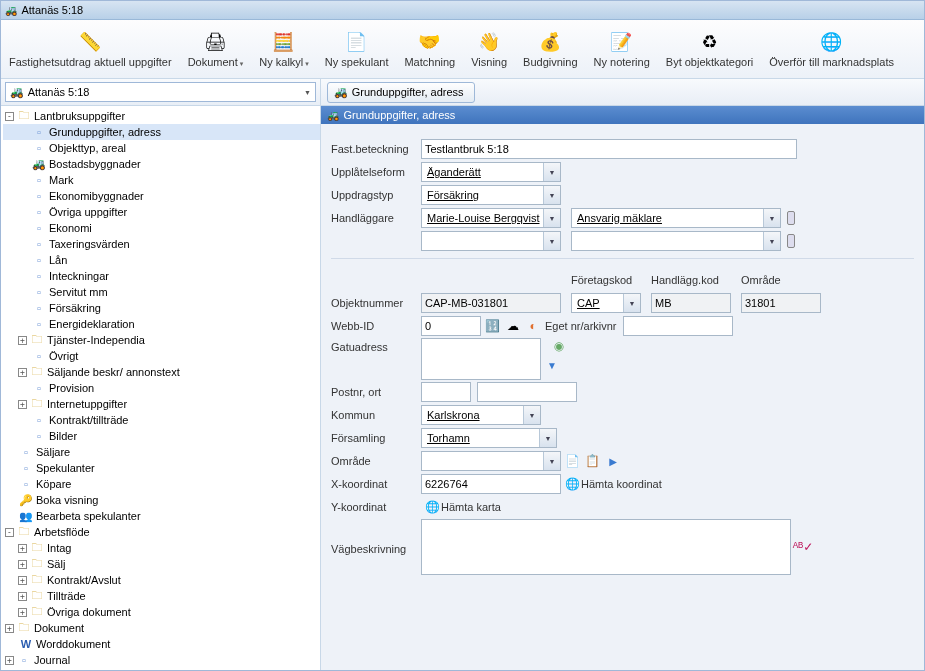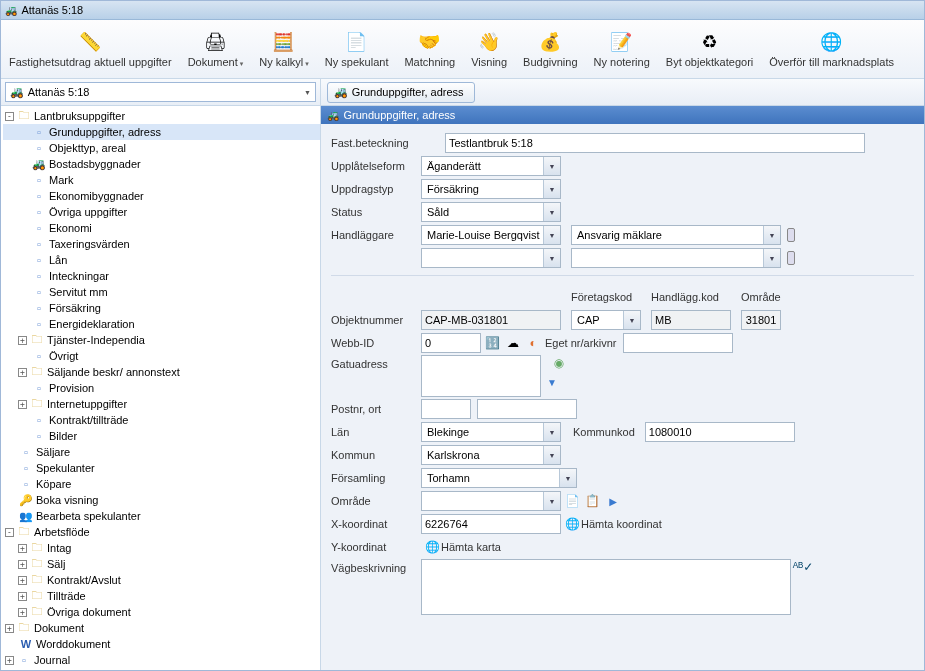--- a/index.html
+++ b/index.html
@@ -33,28 +33,28 @@
   .tree-label {}
   .sel { background:#d8e6f8; }
 
   .rightpane { flex:1; display:flex; flex-direction:column; background:#eef2f8; overflow:hidden;}
   .rp-top { height:27px; background: linear-gradient(#f8fafd,#e8eef6); border-bottom: 1px solid #c8d8e8; display:flex; align-items:center; padding: 0 6px;}
   .tab-btn { height:21px; padding:0 10px 0 6px; display:flex; align-items:center; gap:4px; border:1px solid #9eb8d8; background: linear-gradient(#fefefe,#e4ecf4); border-radius:3px; cursor:pointer;}
   
   .section-header { height:18px; background: linear-gradient(#5b8dd0,#3f74bd); color:#fff; display:flex; align-items:center; padding: 0 6px; gap:4px;}
   .section-header .icon-tractor { color:#ffb; font-size:10px;}
   
-  .form-area { flex:1; background:#eef2f8; overflow:auto; padding: 8px 10px; }
+  .form-area { flex:1; background:#eef2f8; overflow:auto; padding: 14px 10px; }
   .row { display:flex; align-items:center; min-height:22px; margin-bottom:1px; }
   .lbl { width:90px; color:#333; }
   input[type=text], .combo, textarea { border:1px solid #a8b8c8; background:#fff; height:20px; padding:1px 3px; }
   input[type=text][readonly]{ background:#f0f2f4; }
   textarea { height:50px; resize:none; padding:2px 3px; }
   .combo { display:flex; align-items:center; padding-right:0;}
-  .combo-text { flex:1; padding-left:2px; overflow:hidden; white-space:nowrap; }
+  .combo-text { flex:1; padding-left:2px; overflow:hidden; white-space:nowrap;text-decoration:underline; }
   .combo-btn { width:17px; height:18px; background:linear-gradient(#f4f6f9,#d8e2ee); border-left:1px solid #b8c8d8; display:flex; align-items:center; justify-content:center; font-size:7px; color:#445;}
   .mini-icon { width:16px; height:16px; margin-left:4px; display:inline-flex; align-items:center; justify-content:center; font-size:12px; cursor:pointer;}
   .mobile-icon { width:8px; height:14px; border:1px solid #888; border-radius:2px; background:#dde; margin-left:6px;}
   .blue-arrow { color:#3a7bd0; font-size:10px; }
   .hr { height:1px; background:#d0dae8; margin:6px 0 10px 0; }
   .smalllbl { color:#333; font-size:11px;}
   
 </style>
 </head>
 <body>
@@ -332,46 +332,39 @@
       </div>
       <div class="section-header">
         <span class="icon-tractor">🚜</span>
         <span>Grunduppgifter, adress</span>
       </div>
 
       <div class="form-area">
 
         <div class="row">
           <span class="lbl">Fast.beteckning</span>
-          <input type="text" style="width: 420px; margin-left: 24px;" value="Testlantbruk 5:18">
+          <input type="text" style="width: 376px;" value="Testlantbruk 5:18">
         </div>
 
         <div class="row">
           <span class="lbl">Upplåtelseform</span>
           <div class="combo" style="width:140px">
             <span class="combo-text">Äganderätt</span>
             <span class="combo-btn">▼</span>
           </div>
         </div>
 
         <div class="row">
           <span class="lbl">Uppdragstyp</span>
           <div class="combo" style="width:140px">
             <span class="combo-text">Försäkring</span>
             <span class="combo-btn">▼</span>
           </div>
         </div>
 
-        <div class="row">
-          <span class="lbl">Status</span>
-          <div class="combo" style="width:140px">
-            <span class="combo-text">Såld</span>
-            <span class="combo-btn">▼</span>
-          </div>
-        </div>
 
         <div class="row">
           <span class="lbl">Handläggare</span>
           <div class="combo" style="width:140px">
             <span class="combo-text">Marie-Louise Bergqvist</span>
             <span class="combo-btn">▼</span>
           </div>
           <div style="width:10px"></div>
           <div class="combo" style="width:210px">
             <span class="combo-text">Ansvarig mäklare</span>
@@ -407,21 +400,21 @@
           <span class="lbl">Objektnummer</span>
           <input type="text" readonly="" style="width: 140px;" value="CAP-MB-031801">
           <div style="width:10px"></div>
           <div class="combo" style="width:70px">
             <span class="combo-text">CAP</span>
             <span class="combo-btn">▼</span>
           </div>
           <div style="width:10px"></div>
           <input type="text" readonly="" style="width: 80px;" value="MB">
           <div style="width:10px"></div>
-          <input type="text" readonly="" style="width: 40px; text-align: center;" value="31801">
+          <input type="text" readonly="" style="width: 80px; text-align: left;" value="31801">
         </div>
 
         <div class="row">
           <span class="lbl">Webb-ID</span>
           <input type="text" style="width: 60px;" value="0">
           <span class="mini-icon">🔢</span>
           <span class="mini-icon">☁</span>
           <span class="mini-icon" style="color:#e07030">◐</span>
           <span style="width:4px"></span>
           <span class="smalllbl">Eget nr/arkivnr</span>
@@ -438,43 +431,32 @@
           </div>
         </div>
 
         <div class="row">
           <span class="lbl">Postnr, ort</span>
           <input type="text" style="width: 50px;">
           <span style="width:6px"></span>
           <input type="text" style="width: 100px;">
         </div>
 
-        <div class="row">
-          <span class="lbl">Län</span>
-          <div class="combo" style="width:140px">
-            <span class="combo-text">Blekinge</span>
-            <span class="combo-btn">▼</span>
-          </div>
-          <span style="width:12px"></span>
-          <span class="smalllbl">Kommunkod</span>
-          <span style="width:10px"></span>
-          <input type="text" style="width: 150px;" value="1080010">
-        </div>
 
         <div class="row">
           <span class="lbl">Kommun</span>
-          <div class="combo" style="width:140px">
+          <div class="combo" style="width:120px">
             <span class="combo-text">Karlskrona</span>
             <span class="combo-btn">▼</span>
           </div>
         </div>
 
         <div class="row">
           <span class="lbl">Församling</span>
-          <div class="combo" style="width:156px">
+          <div class="combo" style="width:136px">
             <span class="combo-text">Torhamn</span>
             <span class="combo-btn">▼</span>
           </div>
         </div>
 
         <div class="row">
           <span class="lbl">Område</span>
           <div class="combo" style="width:140px">
             <span class="combo-text"></span>
             <span class="combo-btn">▼</span>
@@ -490,22 +472,22 @@
           <span class="mini-icon" style="color:#4a8">🌐</span>
           <span class="smalllbl">Hämta koordinat</span>
         </div>
 
         <div class="row">
           <span class="lbl">Y-koordinat</span>
           <span class="mini-icon" style="color:#4a8">🌐</span>
           <span class="smalllbl">Hämta karta</span>
         </div>
 
-        <div class="row" style="align-items:flex-start">
+        <div class="row" style="align-items:center">
           <span class="lbl" style="padding-top:3px">Vägbeskrivning</span>
           <textarea style="width: 370px; height: 56px;"></textarea>
-          <span class="mini-icon" style="color:#0c4a6e">ᴬᴮ✓</span>
+          <span class="mini-icon" style="color:#be185d">ᴬᴮ✓</span>
         </div>
 
       </div>
     </div>
   </div>
 </div>
 
 </body></html>

